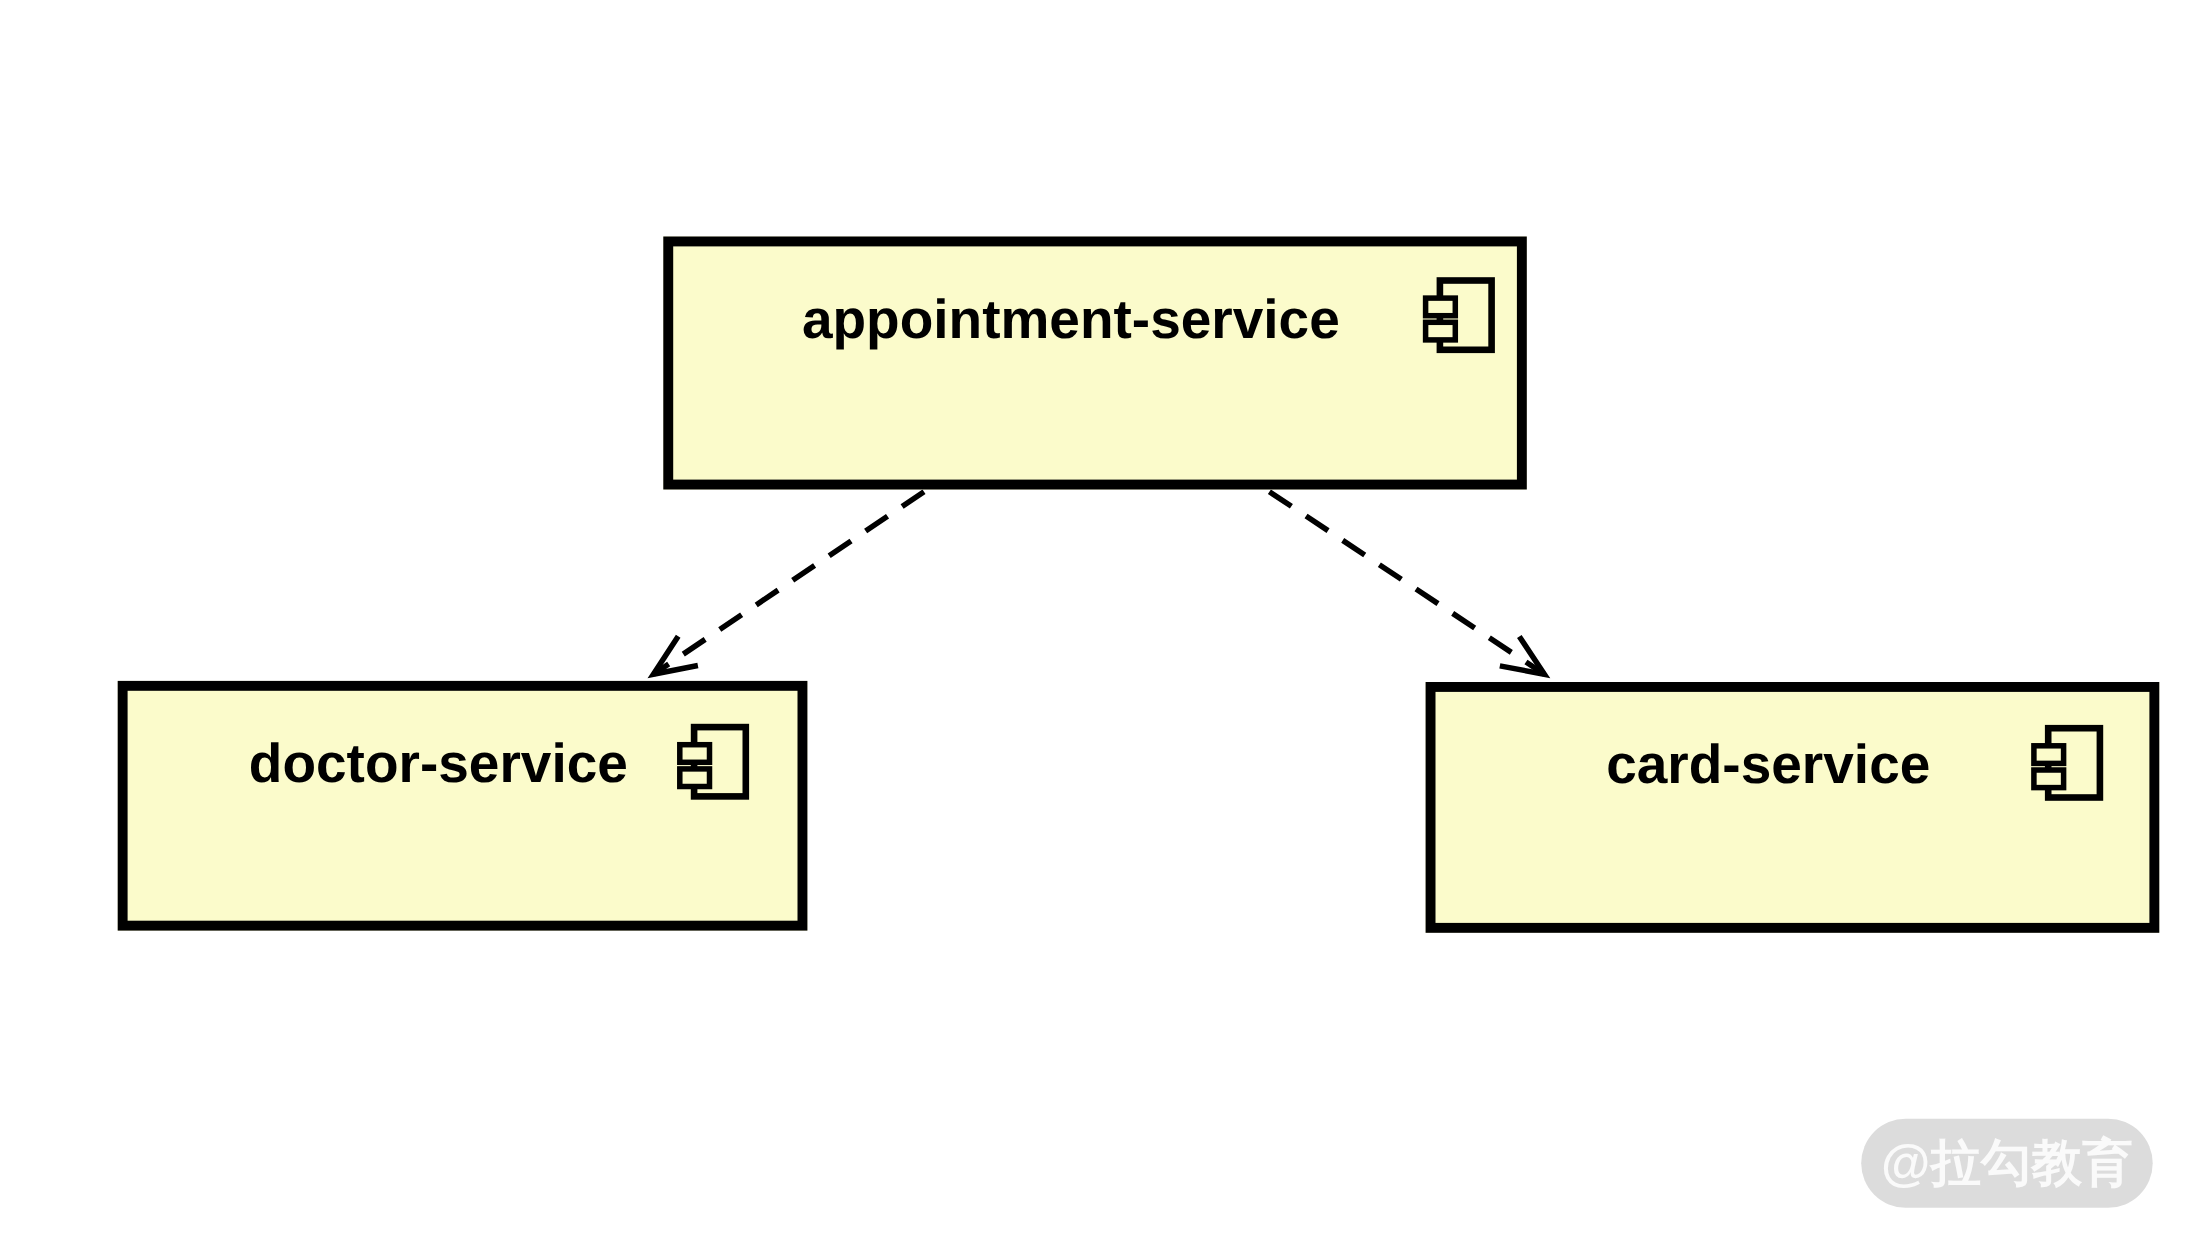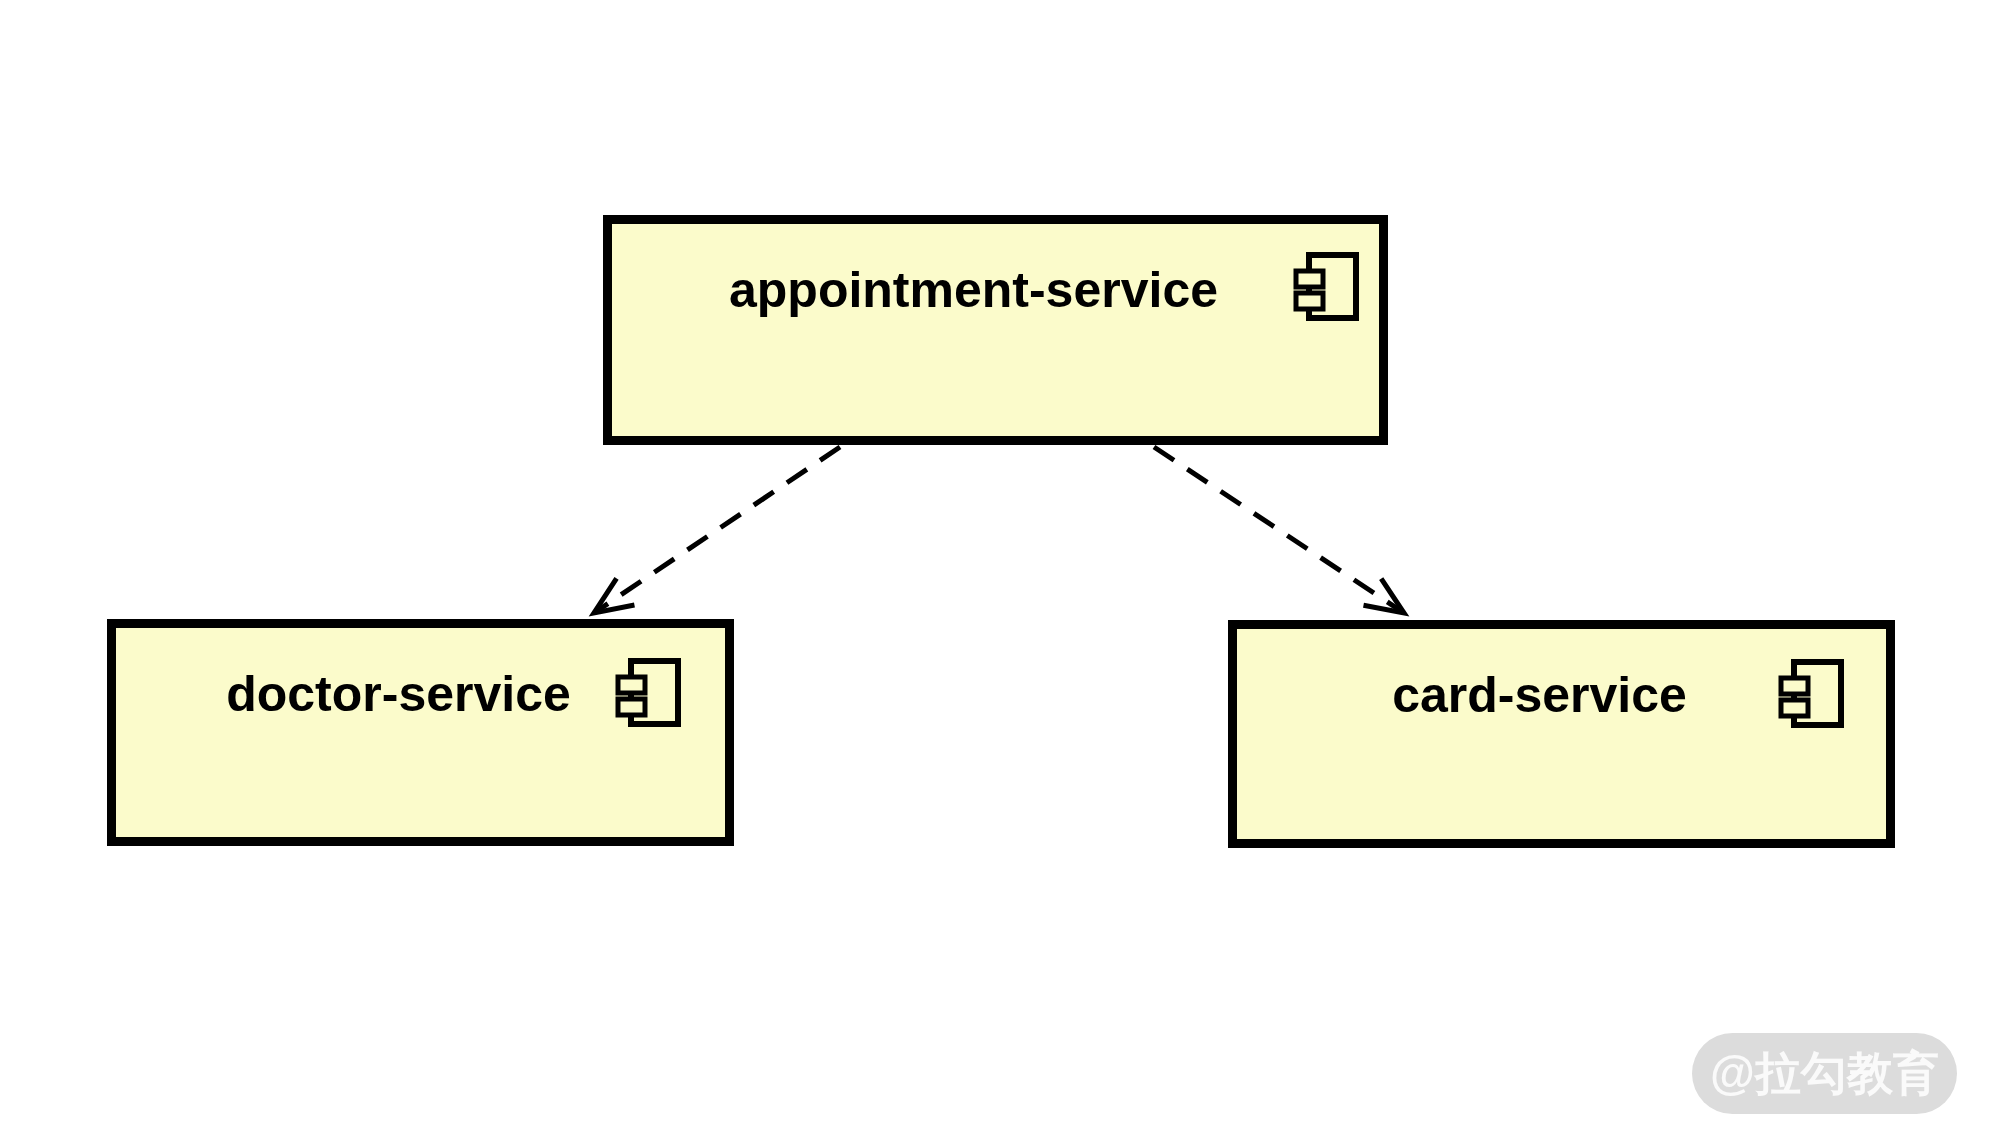--- a/index.html
+++ b/index.html
@@ -26,21 +26,21 @@
     font-weight:600;
     color:#000;
     letter-spacing:0px;
     white-space:nowrap;
   }
   .component .comp-icon{
     position:absolute;
   }
   #comp-appointment{left:603px;top:215px;width:785px;height:230px;}
   #comp-doctor{left:107px;top:619px;width:627px;height:227px;}
-  #comp-card{left:1228px;top:620px;width:667px;height:228px;}
+  #comp-card{left:1296px;top:620px;width:667px;height:228px;}
   #comp-appointment .comp-icon{left:680px;top:24px;}
   #comp-doctor .comp-icon{left:498px;top:26px;}
   #comp-card .comp-icon{left:540px;top:26px;}
   #edges{
     position:absolute;
     left:0;top:0;width:2000px;height:1125px;
     pointer-events:none;
   }
   .dep-line{
     stroke:#000;
@@ -50,21 +50,20 @@
   }
   #watermark{
     position:absolute;
     left:1692px;top:1017px;
     width:265px;height:81px;
     background:#DCDCDC;
     border-radius:41px;
     display:flex;
     align-items:center;
     justify-content:center;
-    margin-top:16px;
   }
   #watermark .wm-text{
     font-size:46px;
     color:#FAFAFA;
     font-weight:600;
     white-space:nowrap;
   }
 </style>
 </head>
 <body>

